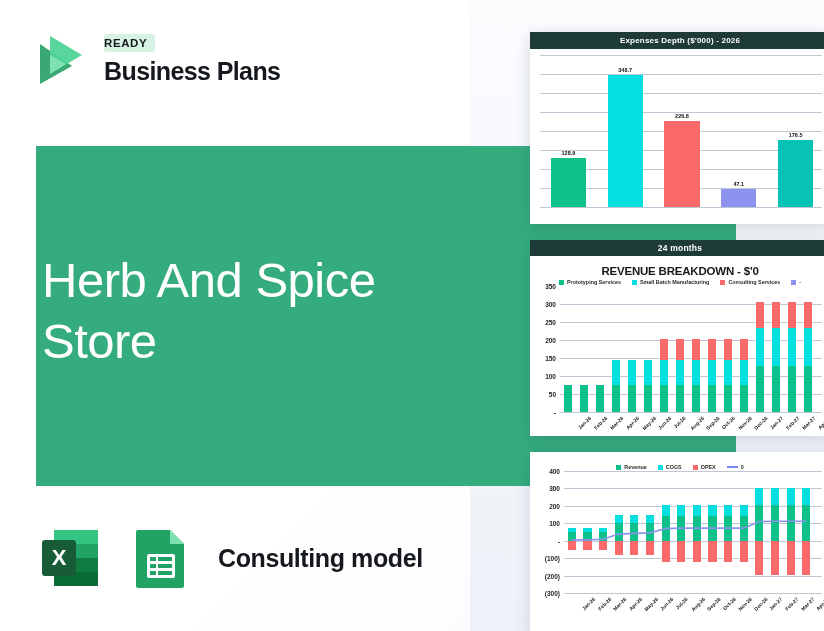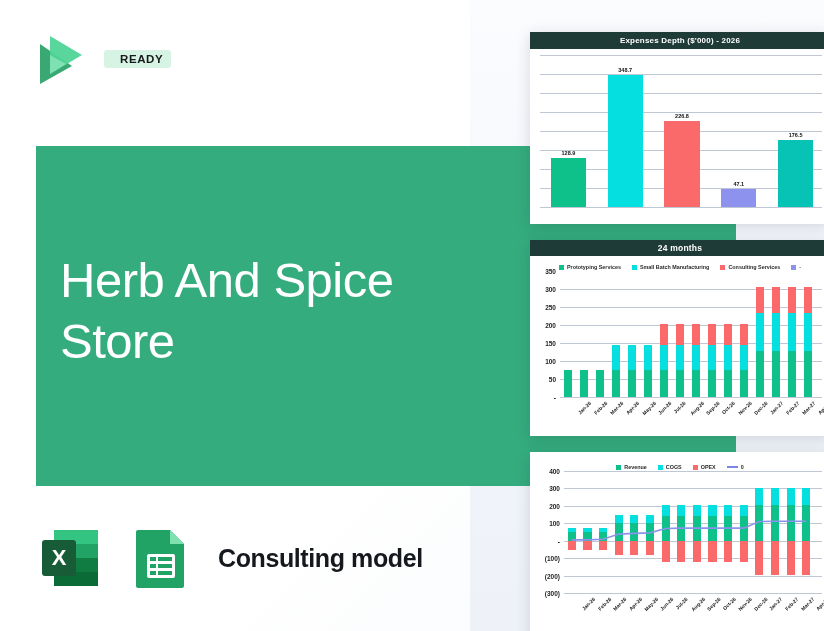--- a/index.html
+++ b/index.html
@@ -20,34 +20,34 @@
   }
 
   
   .logo-wrap{position:absolute;left:28px;top:28px;display:flex;align-items:center;gap:14px;}
   .logo-mark{position:relative;width:62px;height:62px;}
   .logo-mark svg{display:block;}
   .logo-text{display:flex;flex-direction:column;gap:2px;}
   .ready-badge{
     display:inline-block;background:#d7f3e4;color:#17191c;
     font-size:11.5px;font-weight:700;letter-spacing:.6px;
-    padding:3px 8px 3px 16px;border-radius:3px;align-self:flex-start;
+    padding:3px 8px 3px 0;border-radius:3px;align-self:flex-start;
   }
   .brand-name{
     font-size:25px;font-weight:800;color:#15181c;letter-spacing:-0.6px;
     line-height:1.05;margin-top:4px;
   }
 
   
   .hero{
     position:absolute;left:36px;top:146px;width:700px;height:340px;
     background:#35ac7e;
   }
   .hero-title{
-    position:absolute;left:24px;top:104px;width:430px;
+    position:absolute;left:6px;top:104px;width:430px;
     color:#ffffff;font-size:49px;line-height:1.24;font-weight:400;
     letter-spacing:-0.5px;
   }
 
   
   .bottom-row{position:absolute;left:32px;top:520px;display:flex;align-items:center;gap:14px;}
   .icon-xls,.icon-gs{width:76px;height:76px;display:block;}
   .fm-label{font-size:25px;font-weight:800;color:#15181c;letter-spacing:-0.4px;margin-left:6px;}
 
   
@@ -93,20 +93,21 @@
   <div class="logo-wrap">
     <div class="logo-mark">
       <svg width="62" height="62" viewBox="0 0 62 62">
         <path d="M12 16 L12 56 L44 38 Z" fill="#3aa873"></path>
         <path d="M22 8 L22 46 L54 27 Z" fill="#4fd496" opacity="0.95"></path>
         <path d="M22 27 L22 46 L38 36 Z" fill="#8fe6bd" opacity="0.75"></path>
       </svg>
     </div>
     <div class="logo-text">
       <span class="ready-badge">READY</span>
+      <span class="brand-name">Business Plans</span>
     </div>
   </div>
 
   <div class="hero">
     <div class="hero-title">Herb And Spice Store</div>
   </div>
 
   <div class="bottom-row">
     <span class="icon-xls">
       <svg width="76" height="76" viewBox="0 0 76 76">
@@ -157,20 +158,21 @@
           <div class="bar-lbl" style="left: 170.4px; width: 56.8px; bottom: 19.898px;">47.1</div>
           <div class="bar" style="left: 237.992px; width: 35.216px; height: 67.07px; background: rgb(6, 195, 181);"></div>
           <div class="bar-lbl" style="left: 227.2px; width: 56.8px; bottom: 69.07px;">176.5</div>
         </div>
     </div>
   </div>
 
   <div class="card" id="card-revenue">
     <div class="card-header hdr-sm">24 months</div>
     <div class="card-body">
+      <div class="chart-title">REVENUE BREAKDOWN - $'0</div>
       <div class="legend" id="legend-revenue">
           <div class="legend-item">
             <span class="legend-sw" style="background: rgb(14, 192, 138);"></span>
             <span>Prototyping Services</span>
           </div>
           <div class="legend-item">
             <span class="legend-sw" style="background: rgb(6, 223, 224);"></span>
             <span>Small Batch Manufacturing</span>
           </div>
           <div class="legend-item">

